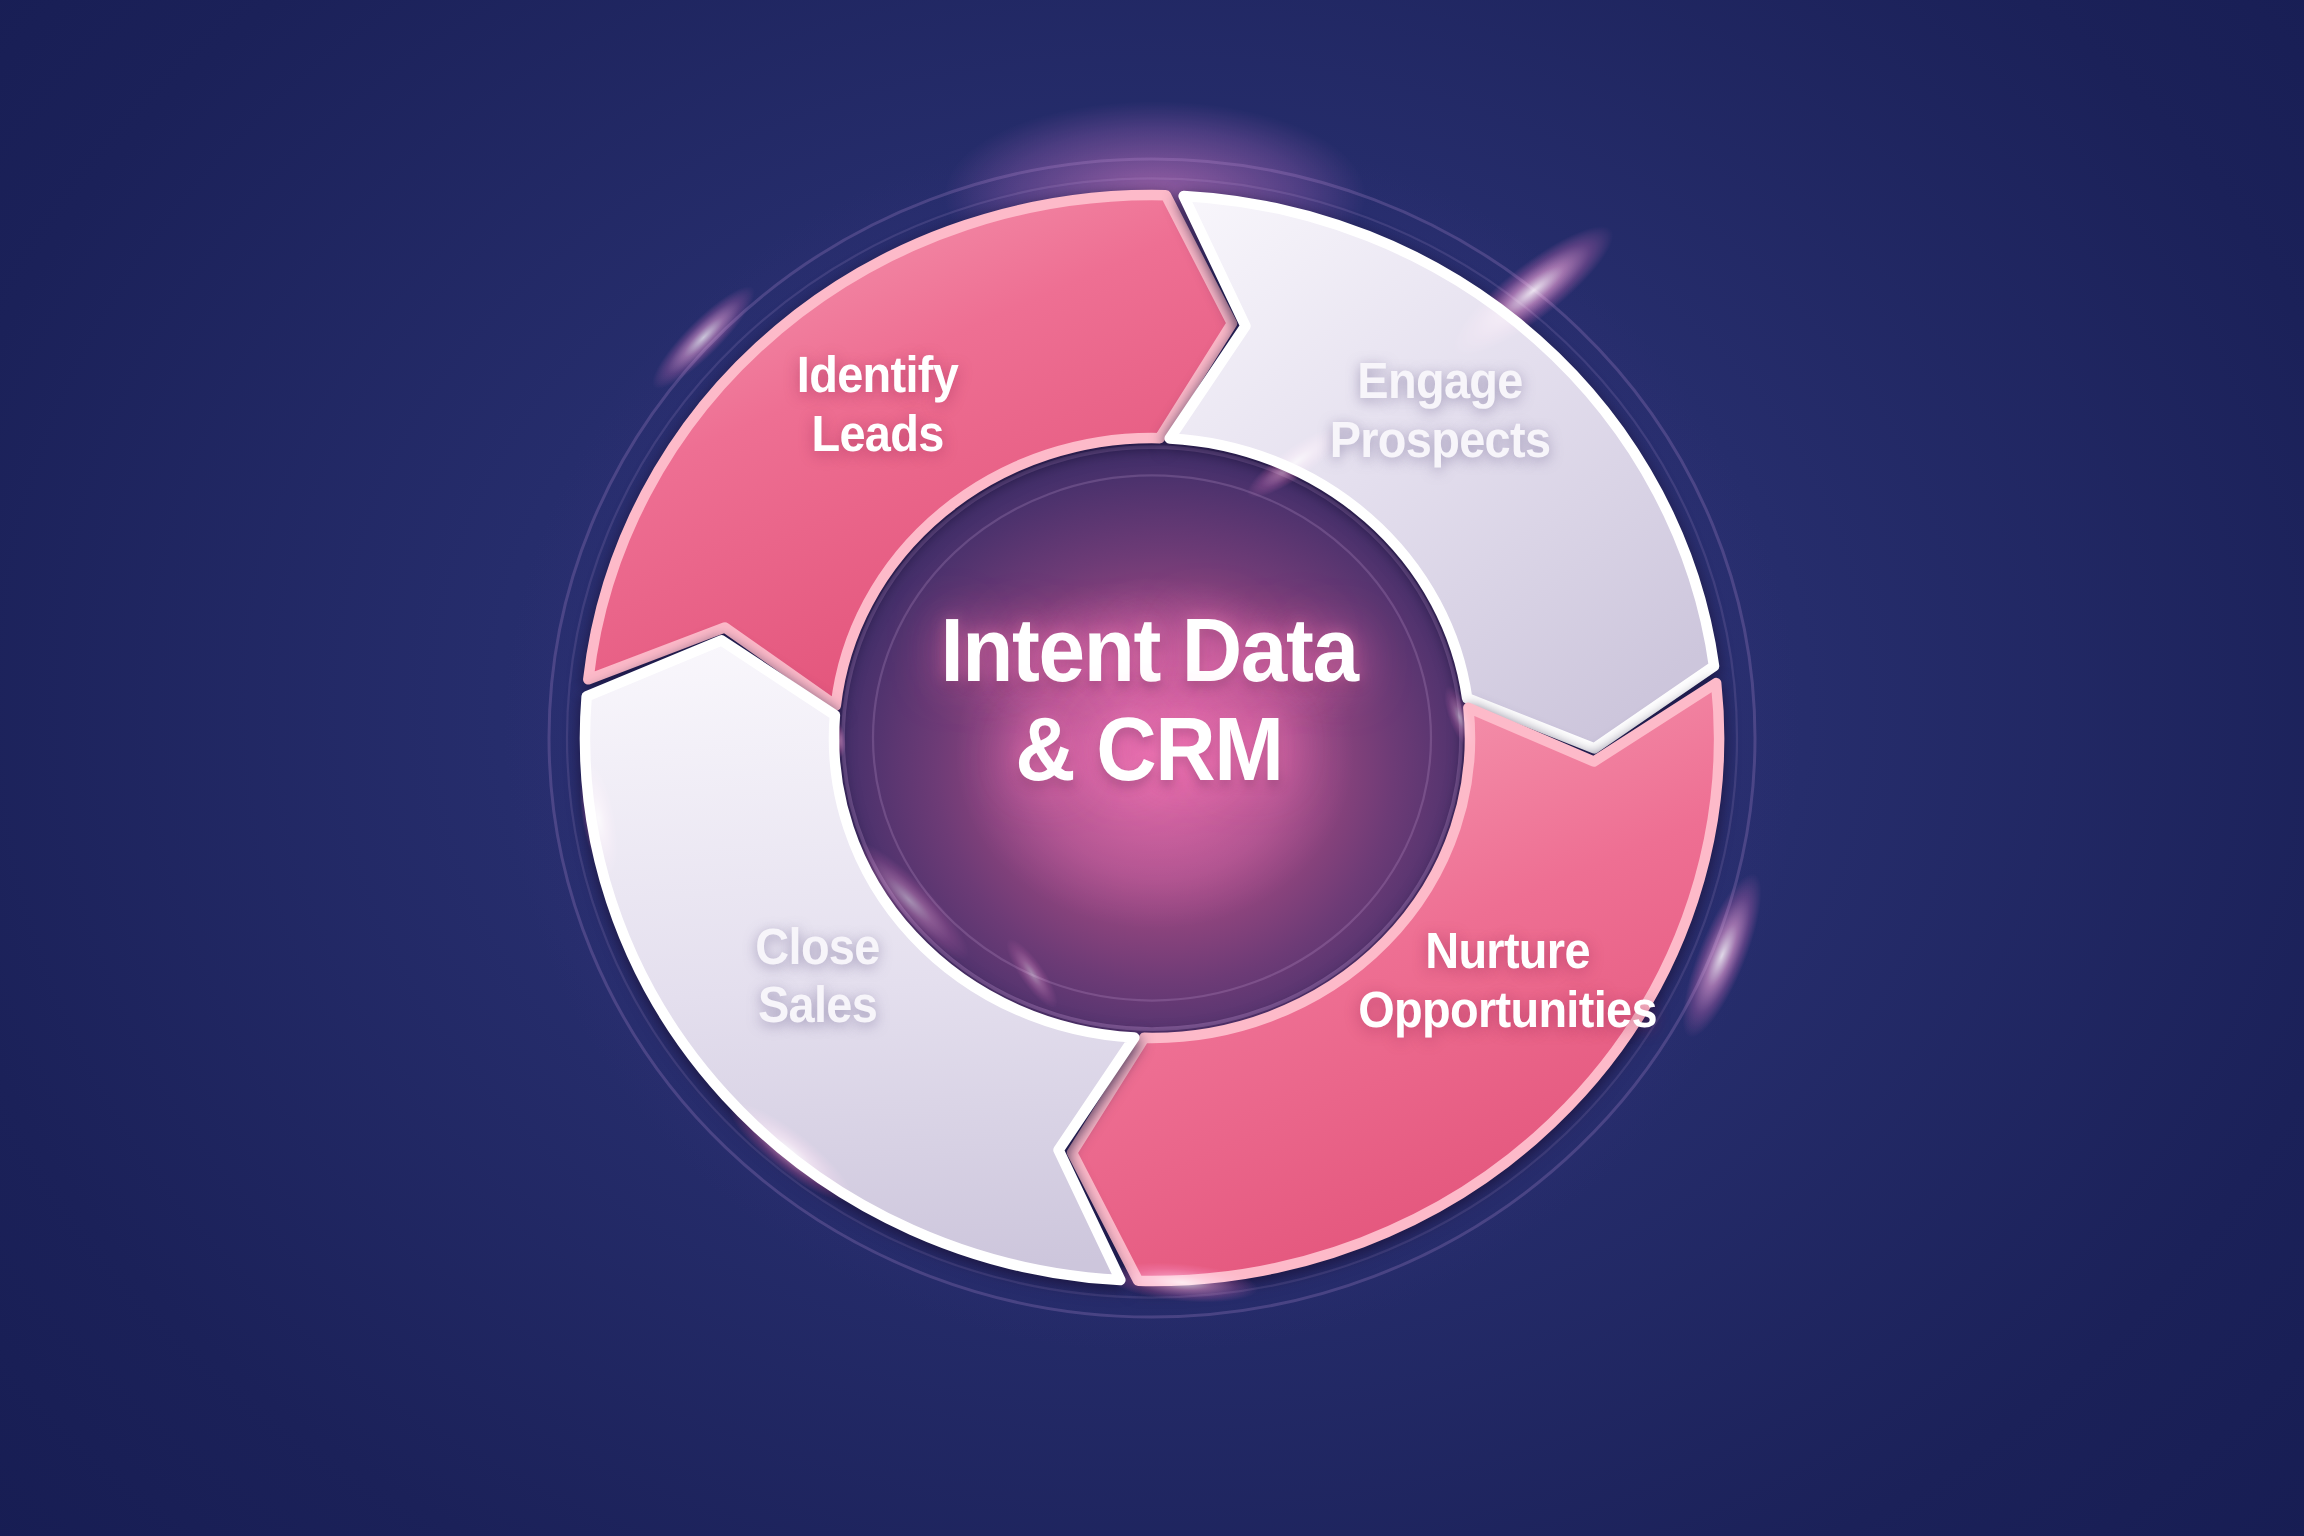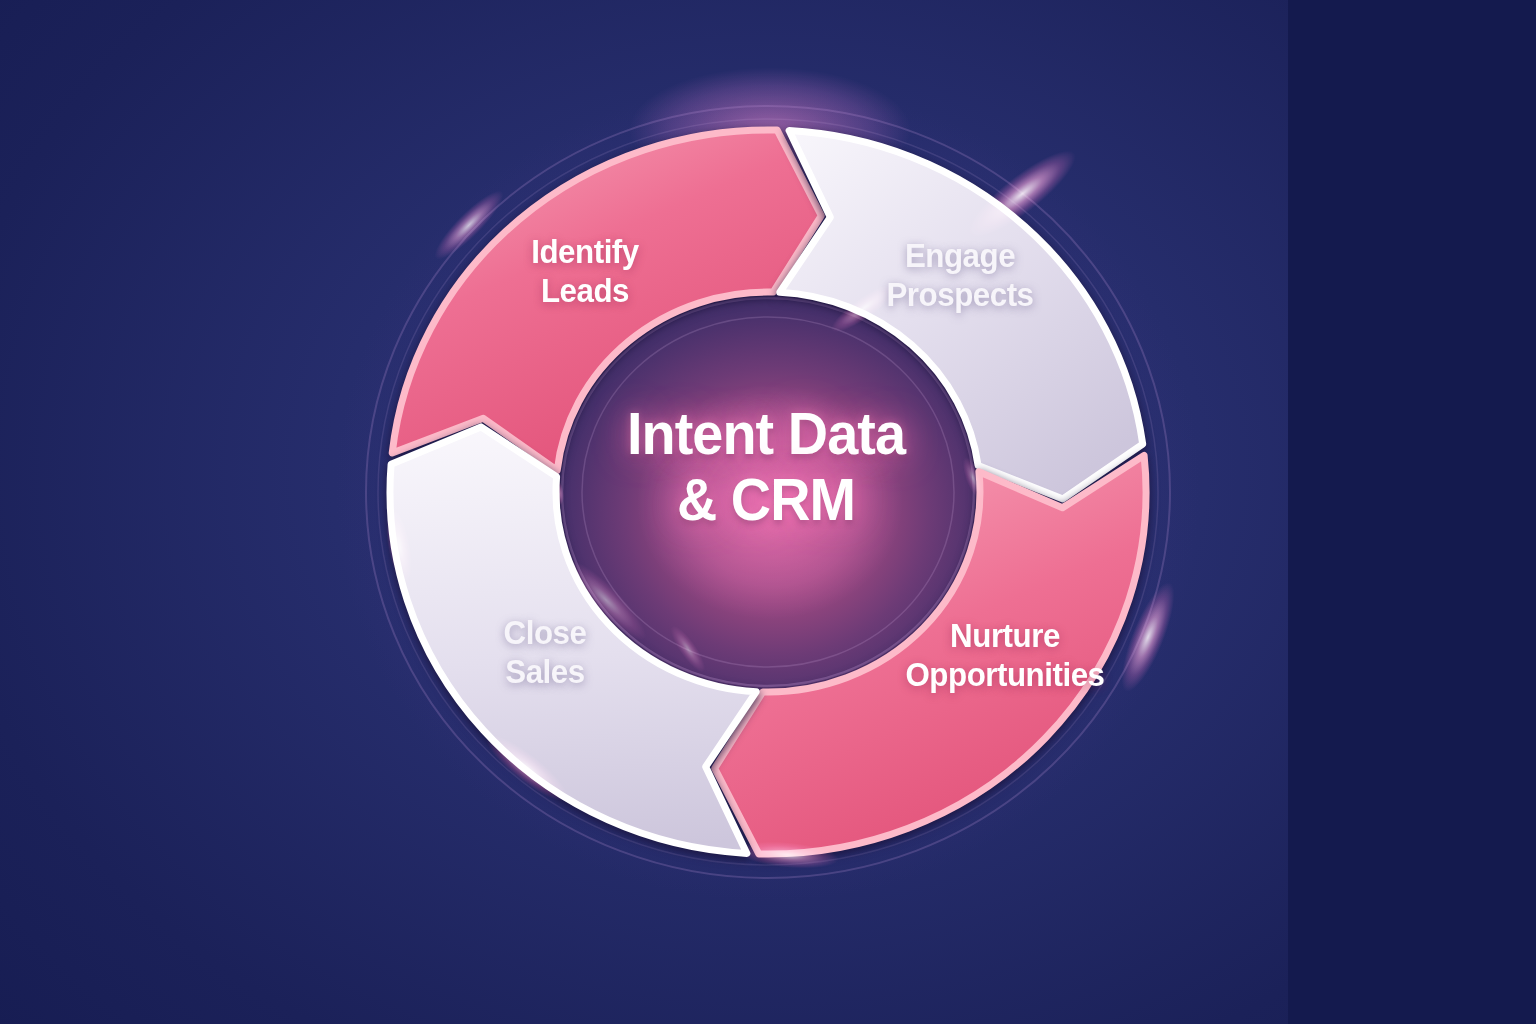--- a/index.html
+++ b/index.html
@@ -1,21 +1,21 @@
 <!DOCTYPE html>
 <html><head>
 <meta charset="utf-8">
 <style>
   html,body{margin:0;padding:0;}
   body{
     font-family:"Liberation Sans","DejaVu Sans",sans-serif;
     background:#141a4e;
   }
   .stage{
-    position:relative;width:1288px;height:1024px;overflow:hidden;
+    position:relative;width:1536px;height:1024px;overflow:hidden;
     background:radial-gradient(1150px 920px at 768px 470px,
       #2e3679 0%, #262d6c 38%, #1b2159 72%, #151b50 100%);
   }
   
   .halo{
     position:absolute;left:768px;top:492px;width:1140px;height:1080px;
     transform:translate(-50%,-50%);
     background:radial-gradient(50% 50% at 50% 50%,
       rgba(108,74,168,.40) 0%, rgba(96,64,156,.22) 48%,
       rgba(86,58,148,.10) 62%, rgba(86,58,148,0) 76%);

